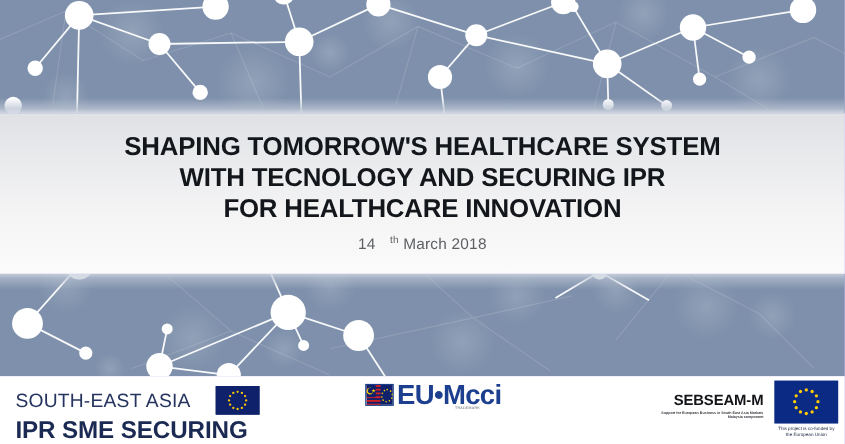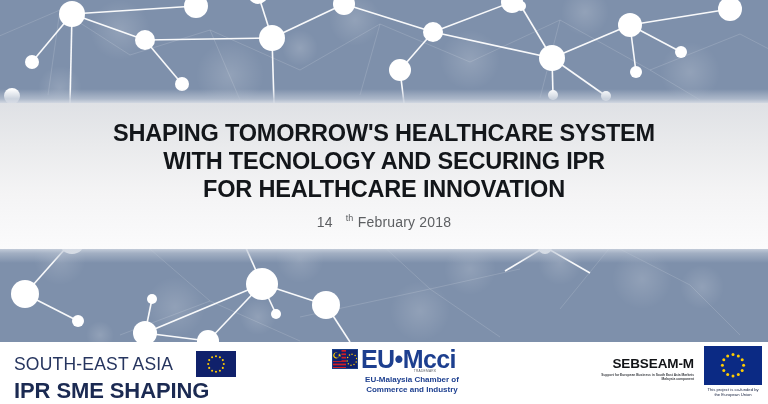--- a/index.html
+++ b/index.html
@@ -325,21 +325,21 @@
       </g>
     </svg>
     <div class="banner-fade"></div>
   </div>
 
   <div id="title-area">
     <div id="title-block">
       <div class="title-line">SHAPING TOMORROW'S HEALTHCARE SYSTEM</div>
       <div class="title-line">WITH TECNOLOGY AND SECURING IPR</div>
       <div class="title-line">FOR HEALTHCARE INNOVATION</div>
-      <div id="event-date"><span>14</span><span class="sup">th</span><span> February 2018</span></div>
+      <div id="event-date"><span>14</span><span class="sup">th</span><span> March 2018</span></div>
     </div>
   </div>
 
   <div id="banner-bottom" class="banner">
     <svg width="768" height="93" viewBox="0 0 768 93">
       <defs>
         <radialGradient id="glowB" cx="50%" cy="50%" r="50%">
           <stop offset="0%" stop-color="#ffffff" stop-opacity="0.15"></stop>
           <stop offset="100%" stop-color="#ffffff" stop-opacity="0"></stop>
         </radialGradient>
@@ -411,21 +411,21 @@
               <circle cx="20" cy="20.8" r="1.05"></circle>
               <circle cx="16.1" cy="19.8" r="1.05"></circle>
               <circle cx="13.2" cy="16.9" r="1.05"></circle>
               <circle cx="12.2" cy="13" r="1.05"></circle>
               <circle cx="13.2" cy="9.1" r="1.05"></circle>
               <circle cx="16.1" cy="6.2" r="1.05"></circle>
             </g>
           </svg>
         </span>
       </div>
-      <div id="helpdesk-bottom-text">IPR SME SHAPING</div>
+      <div id="helpdesk-bottom-text">IPR SME SECURING</div>
     </div>
 
     <div id="logo-eumcci">
       <div id="eumcci-mark">
         <span id="eumcci-flagbox">
           <svg width="26" height="20" viewBox="0 0 26 20">
             <rect width="26" height="20" fill="#10216b"></rect>
             <g>
               <rect x="0" y="0" width="13" height="1.7" fill="#d21f26"></rect>
               <rect x="0" y="3.4" width="13" height="1.7" fill="#d21f26"></rect>
@@ -447,24 +447,20 @@
               <circle cx="15.3" cy="13.8" r="0.75"></circle>
               <circle cx="14.1" cy="10.9" r="0.75"></circle>
               <circle cx="14.6" cy="7.6" r="0.75"></circle>
               <circle cx="16.5" cy="5.1" r="0.75"></circle>
             </g>
           </svg>
         </span>
         <span id="eumcci-wordmark"><span>EU</span><span>•</span><span>M</span><span class="cci">cci</span></span>
       </div>
       <div id="eumcci-tm">TRADEMARK</div>
-      <div id="eumcci-sub">
-        <div>EU-Malaysia Chamber of</div>
-        <div>Commerce and Industry</div>
-      </div>
     </div>
 
     <div id="logo-sebseam">
       <div id="sebseam-title">SEBSEAM-M</div>
       <div id="sebseam-sub">
         <div>Support for European Business in South East Asia Markets</div>
         <div>Malaysia component</div>
       </div>
     </div>
 

